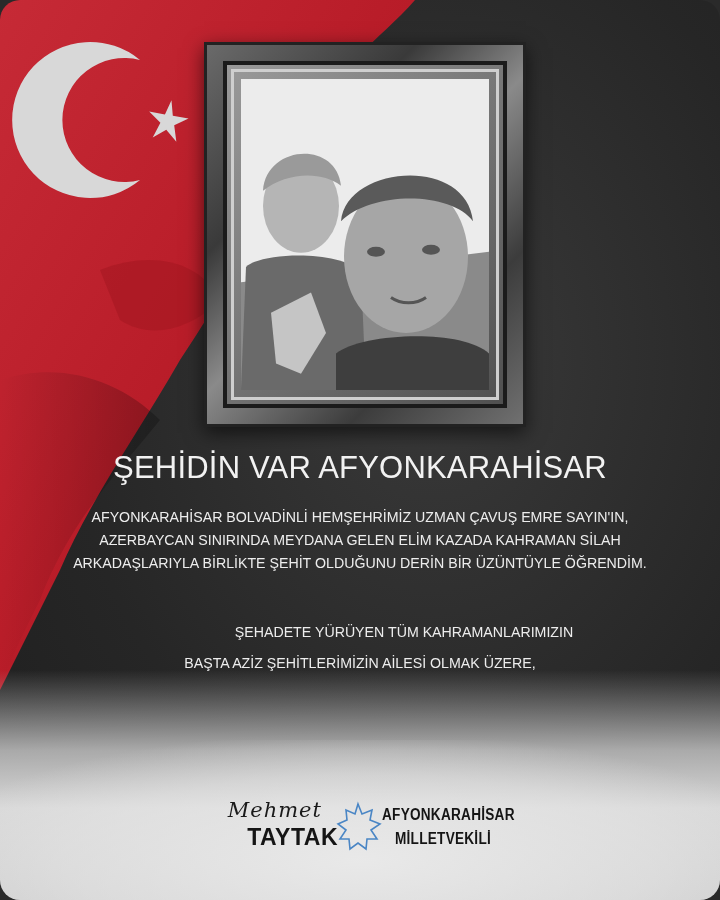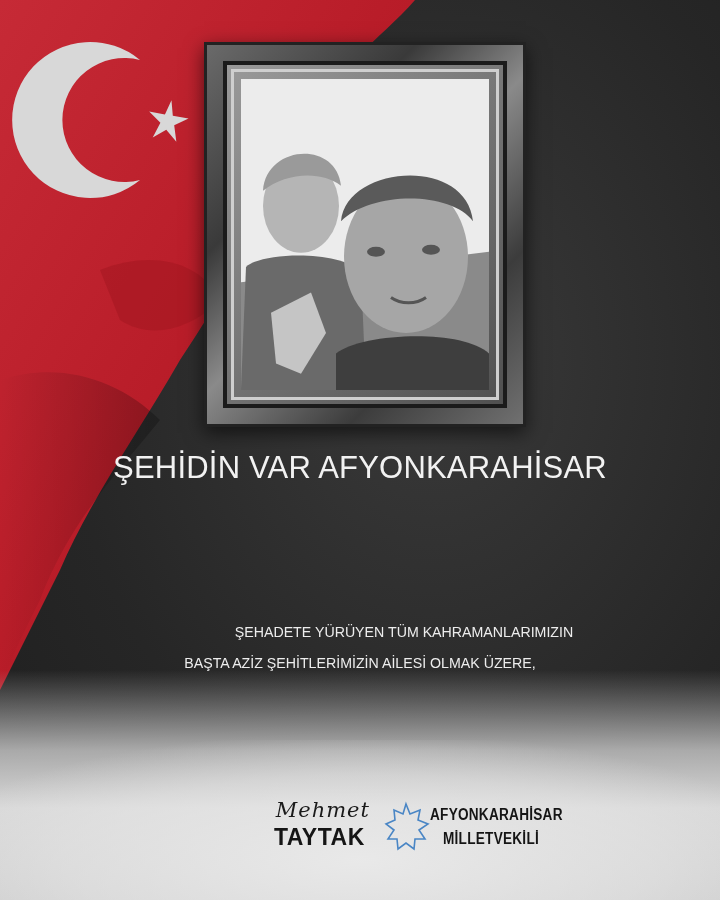--- a/index.html
+++ b/index.html
@@ -1,18 +1,18 @@
 <!DOCTYPE html>
 <html><head>
 <meta charset="utf-8">
 <style>
   html,body{margin:0;padding:0;}
   body{width:720px;height:900px;overflow:hidden;background:#2a2a2a;font-family:"DejaVu Sans",sans-serif;}
   .poster{position:relative;width:720px;height:900px;overflow:hidden;
-    background:radial-gradient(ellipse at 60% 40%, #3a3a3a 0%, #262626 60%, #1e1e1e 100%);}
+    background:radial-gradient(ellipse at 60% 40%, #3a3a3a 0%, #262626 60%, #1e1e1e 100%);border-radius:20px;}
   .flag{position:absolute;left:0;top:0;width:720px;height:900px;}
   .fog{position:absolute;left:0;bottom:0;width:720px;height:230px;
     background:linear-gradient(to bottom, rgba(220,220,220,0) 0%, rgba(215,215,215,0.75) 35%, #d8d8d8 60%, #d0d0d0 100%);}
   .fog2{position:absolute;left:-60px;bottom:-40px;width:840px;height:200px;
     background:radial-gradient(ellipse at 50% 60%, rgba(235,235,235,0.9) 0%, rgba(230,230,230,0.5) 50%, rgba(230,230,230,0) 75%);}
   .frame{position:absolute;left:204px;top:42px;width:322px;height:385px;box-sizing:border-box;
     background:linear-gradient(135deg,#6a6a6a,#3a3a3a 30%,#8a8a8a 50%,#3c3c3c 75%,#707070);
     border:3px solid #222;box-shadow:0 6px 18px rgba(0,0,0,0.6);}
   .frame-inner{position:absolute;left:16px;top:16px;right:16px;bottom:16px;
     border:4px solid #1b1b1b;background:linear-gradient(135deg,#9a9a9a,#505050);}
@@ -20,24 +20,24 @@
   .photo{position:absolute;left:7px;top:7px;right:7px;bottom:7px;overflow:hidden;
     background:linear-gradient(to bottom,#f2f2f2 0%,#e6e6e6 30%,#9a9a9a 60%,#5a5a5a 100%);}
   .title{position:absolute;left:0;top:450px;width:720px;text-align:center;color:#f2f2f2;
     font-family:"Liberation Sans",sans-serif;font-size:31px;letter-spacing:0.2px;}
   .para{position:absolute;left:0;width:720px;text-align:center;color:#ededed;
     font-family:"Liberation Sans",sans-serif;font-size:14.2px;line-height:23px;}
   .p1{top:506px;}
   .p2{top:621px;padding-left:44px;}
   .p3{top:652px;}
   .line{display:block;white-space:nowrap;}
-  .sig{position:absolute;left:222px;top:798px;width:280px;height:62px;margin-left:48px;}
+  .sig{position:absolute;left:222px;top:798px;width:280px;height:62px;}
   .sig-script{position:absolute;left:0;top:0;width:100px;text-align:right;font-family:"DejaVu Serif",serif;
     font-style:italic;font-size:21px;color:#1a1a1a;letter-spacing:1px;}
-  .sig-name{position:absolute;left:4px;top:26px;width:100px;text-align:left;font-family:"Liberation Sans",sans-serif;
+  .sig-name{position:absolute;left:16px;top:26px;width:100px;text-align:right;font-family:"Liberation Sans",sans-serif;
     font-weight:bold;font-size:23px;color:#151515;letter-spacing:0.5px;}
   .sig-logo{position:absolute;left:100px;top:0;width:62px;height:62px;}
   .sig-r1{position:absolute;left:160px;top:8px;font-family:"Liberation Sans",sans-serif;font-weight:bold;
     font-size:16px;color:#151515;letter-spacing:0.3px;transform:scaleX(0.85);transform-origin:left;}
   .sig-r2{position:absolute;left:173px;top:32px;font-family:"Liberation Sans",sans-serif;font-weight:bold;
     font-size:16px;color:#151515;letter-spacing:0.3px;transform:scaleX(0.85);transform-origin:left;}
 </style>
 </head>
 <body>
 
@@ -83,20 +83,25 @@
             <ellipse cx="190" cy="168" rx="9" ry="5" fill="#555"></ellipse>
             <path d="M150,215 C160,222 175,222 185,215" stroke="#555" stroke-width="3" fill="none"></path>
           </svg>
         </div>
       </div>
     </div>
   </div>
 
   <div class="title">ŞEHİDİN VAR AFYONKARAHİSAR</div>
 
+  <div class="para p1">
+    <span class="line">AFYONKARAHİSAR BOLVADİNLİ HEMŞEHRİMİZ UZMAN ÇAVUŞ EMRE SAYIN'IN,</span>
+    <span class="line">AZERBAYCAN SINIRINDA MEYDANA GELEN ELİM KAZADA KAHRAMAN SİLAH</span>
+    <span class="line">ARKADAŞLARIYLA BİRLİKTE ŞEHİT OLDUĞUNU DERİN BİR ÜZÜNTÜYLE ÖĞRENDİM.</span>
+  </div>
 
   <div class="para p2">
     <span class="line">ŞEHADETE YÜRÜYEN TÜM KAHRAMANLARIMIZIN</span>
   </div>
 
   <div class="para p3">
     <span class="line">BAŞTA AZİZ ŞEHİTLERİMİZİN AİLESİ OLMAK ÜZERE,</span>
   </div>
 
   <div class="sig">

